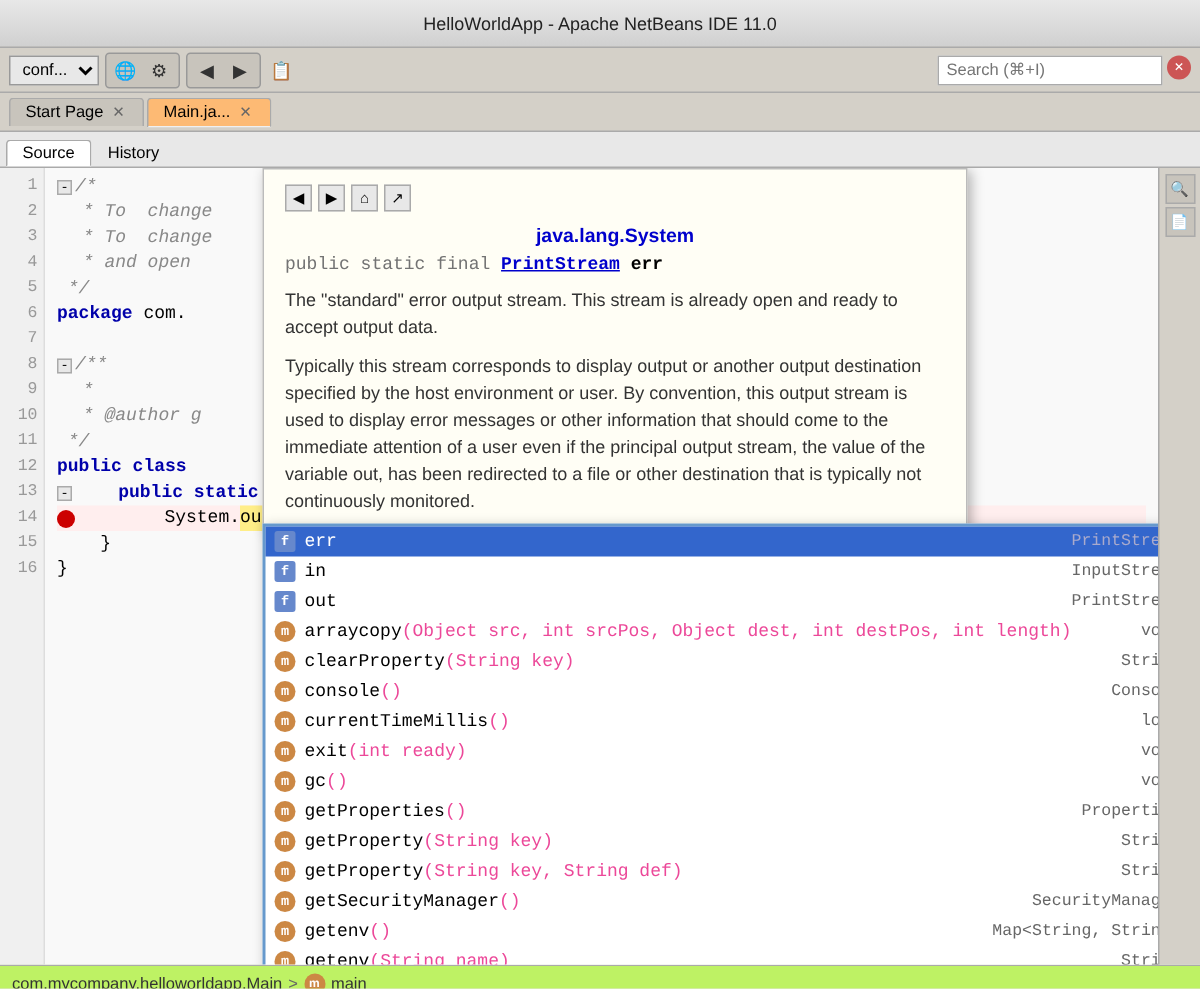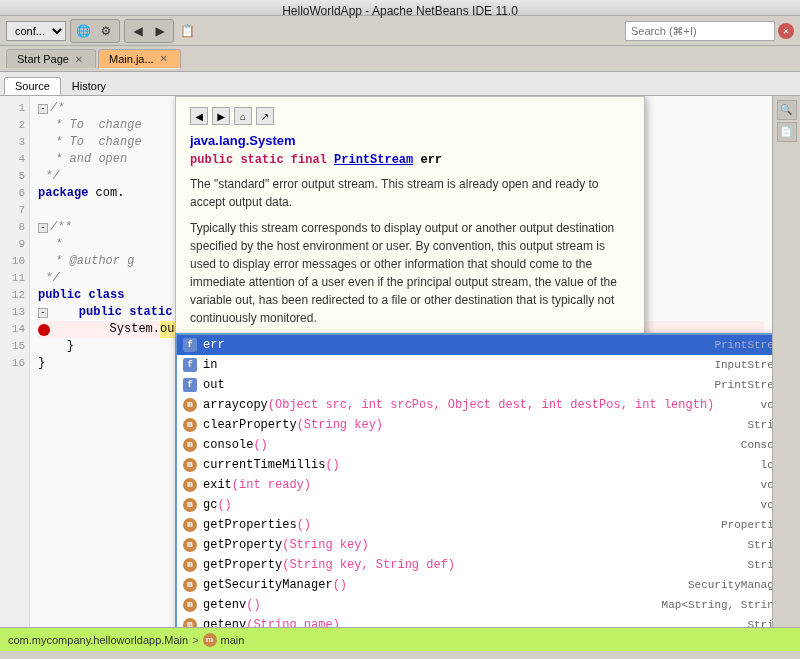--- a/index.html
+++ b/index.html
@@ -11,25 +11,25 @@
       height: 659px;
       overflow: hidden;
     }
 
     
     .title-bar {
       background: linear-gradient(to bottom, #e8e8e8, #d0d0d0);
       border-bottom: 1px solid #aaa;
       padding: 4px 8px;
       display: flex;
-      align-items: flex-start;
+      align-items: center;
       justify-content: center;
       font-size: 12px;
       font-family: Arial, sans-serif;
-      height: 16px;
+      height: 32px;
     }
     .title-bar span { font-weight: normal; color: #222; }
 
     
     .toolbar {
       background: #d4d0c8;
       border-bottom: 1px solid #aaa;
       padding: 3px 6px;
       display: flex;
       align-items: center;
@@ -58,21 +58,20 @@
       background: #e8e8e8;
       border: 1px solid #999;
       padding: 2px 4px;
       font-size: 11px;
       font-family: Arial, sans-serif;
       width: 60px;
     }
     .search-bar {
       margin-left: auto;
       display: flex;
-      align-items: center;
       gap: 3px;
     }
     .search-input {
       background: #fff;
       border: 1px solid #aaa;
       padding: 2px 5px;
       font-size: 11px;
       font-family: Arial, sans-serif;
       width: 150px;
       height: 20px;
@@ -235,29 +234,30 @@
       background: #e8e8e8;
       border: 1px solid #aaa;
       cursor: pointer;
       display: flex; align-items: center; justify-content: center;
       font-size: 10px;
     }
     .tooltip-title {
       font-weight: bold;
       color: #0000cc;
       font-size: 13px;
+      text-align: center;
     }
     .tooltip-subtitle {
       font-family: 'Courier New', monospace;
       font-weight: bold;
       font-size: 12px;
       color: #000;
       margin-bottom: 6px;
     }
-    .tooltip-subtitle .kw2 { color: #be185d; font-weight: bold; }
+    .tooltip-subtitle .kw2 { color: #737373; font-weight: normal; }
     .tooltip-subtitle .lnk { color: #0000cc; text-decoration: underline; cursor: pointer; }
     .tooltip-text { color: #333; }
 
     
     .autocomplete {
       position: absolute;
       top: 237px;
       left: 145px;
       width: 620px;
       background: #fff;

